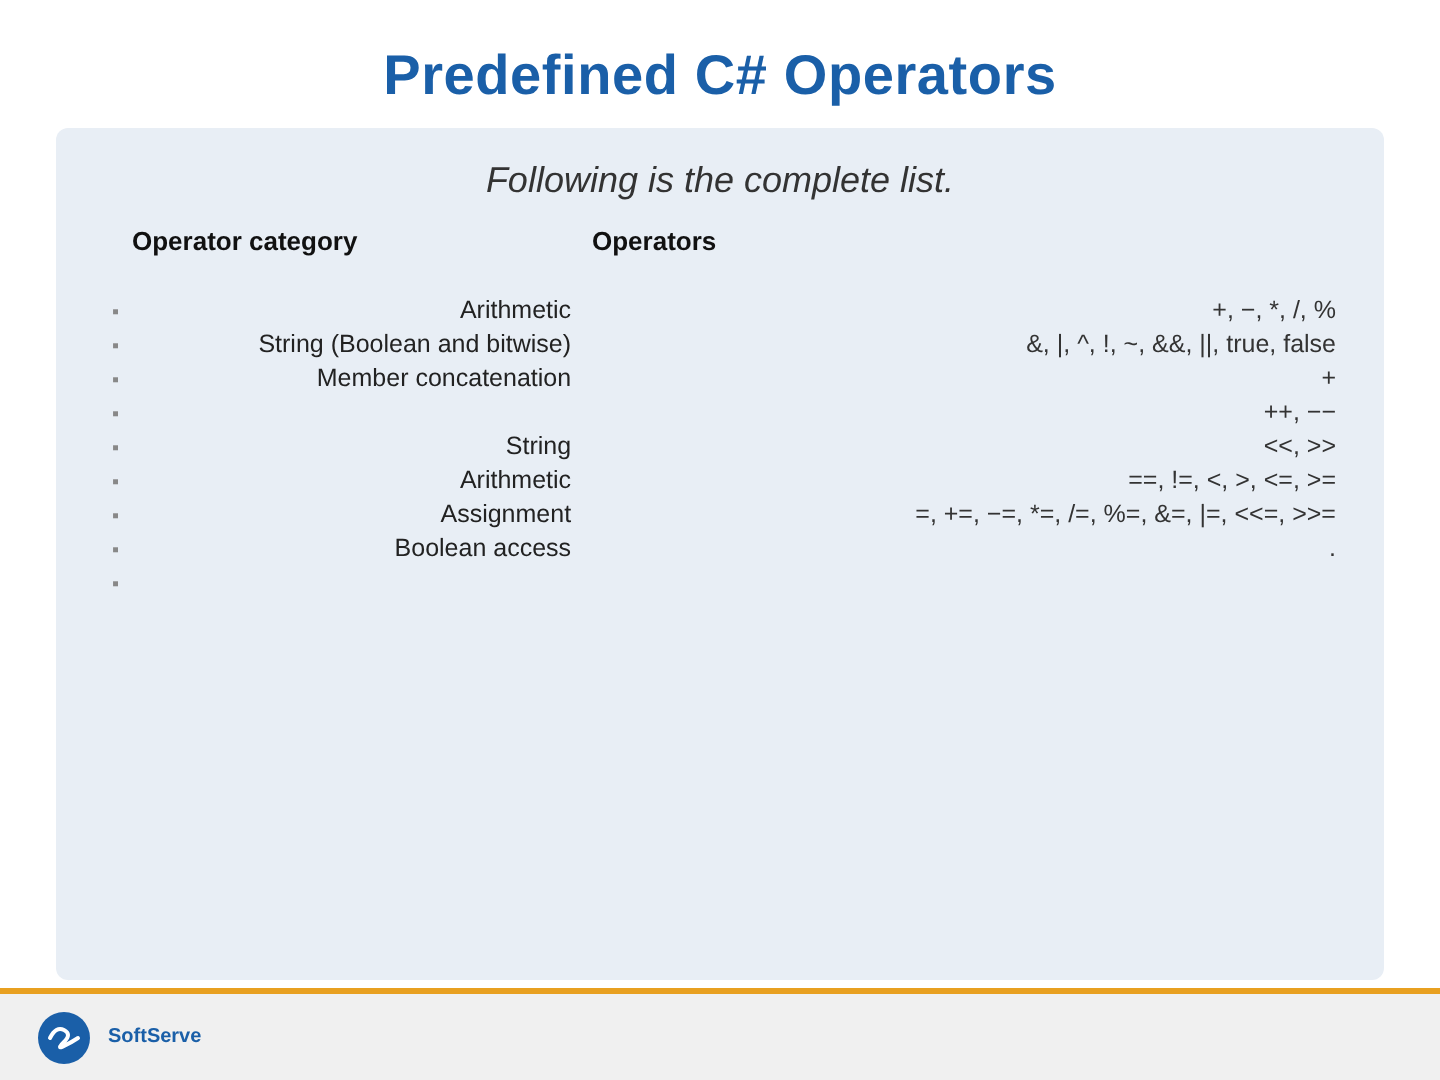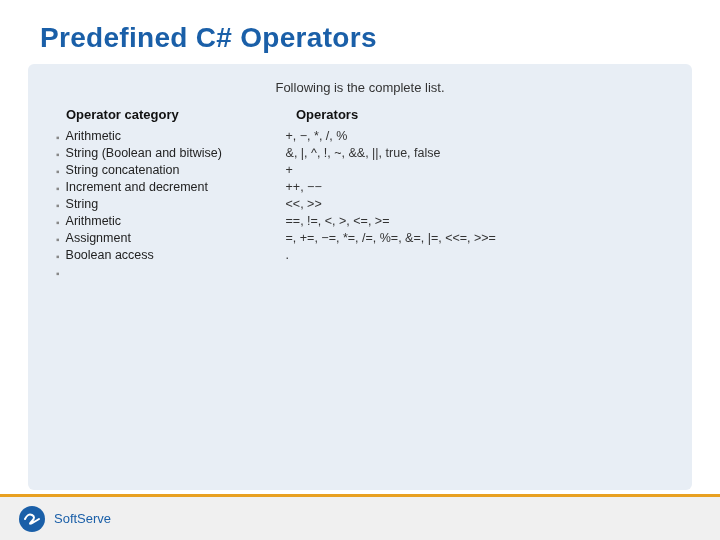--- a/index.html
+++ b/index.html
@@ -16,52 +16,53 @@
     .slide {
       width: 720px;
       height: 540px;
       background: #ffffff;
       display: flex;
       flex-direction: column;
     }
 
     .title-area {
       padding: 22px 40px 10px 40px;
-      text-align: left;
+      text-align: center;
     }
 
     .slide-title {
       font-size: 28px;
       font-weight: bold;
       color: #1a5fa8;
       letter-spacing: 0.3px;
     }
 
     .content-area {
       flex: 1;
       margin: 0 28px 50px 28px;
       background: #e8eef5;
       border-radius: 6px;
       padding: 16px 24px 16px 24px;
       position: relative;
     }
 
     .intro-text {
       text-align: center;
-      font-size: 13px;
+      font-size: 18px;
       color: #333;
       margin-bottom: 12px;
+      font-style: italic;
     }
 
     .table-header {
       display: flex;
       font-weight: bold;
       font-size: 13px;
       color: #111;
-      margin-bottom: 7px;
+      margin-bottom: 20px;
       padding-left: 14px;
     }
 
     .col-category { width: 230px; }
     .col-operators { flex: 1; }
 
     .operator-list {
       list-style: none;
       font-size: 12.5px;
       color: #222;
@@ -78,20 +79,21 @@
       color: #888;
       font-size: 10px;
       margin-right: 6px;
       margin-top: 3px;
       flex-shrink: 0;
     }
 
     .row-content {
       display: flex;
       flex: 1;
+      text-align: right;
     }
 
     .row-cat {
       width: 220px;
       flex-shrink: 0;
       color: #222;
     }
 
     .row-ops {
       flex: 1;
@@ -116,22 +118,22 @@
       align-items: center;
       gap: 8px;
     }
 
     .logo-icon {
       width: 28px;
       height: 28px;
     }
 
     .logo-text {
-      font-size: 13px;
-      font-weight: normal;
+      font-size: 10px;
+      font-weight: bold;
       color: #1a5fa8;
     }
   </style>
 </head>
 <body>
 
 <div class="slide">
 
   <div class="title-area">
     <h1 class="slide-title">Predefined C# Operators</h1>
@@ -156,28 +158,27 @@
         <li>
           <span class="bullet">▪</span>
           <div class="row-content">
             <span class="row-cat">String (Boolean and bitwise)</span>
             <span class="row-ops">&amp;, |, ^, !, ~, &amp;&amp;, ||, true, false</span>
           </div>
         </li>
         <li>
           <span class="bullet">▪</span>
           <div class="row-content">
-            <span class="row-cat">String concatenation</span>
+            <span class="row-cat">Member concatenation</span>
             <span class="row-ops">+</span>
           </div>
         </li>
         <li>
           <span class="bullet">▪</span>
           <div class="row-content">
-            <span class="row-cat">Increment and decrement</span>
             <span class="row-ops">++, −−</span>
           </div>
         </li>
         <li>
           <span class="bullet">▪</span>
           <div class="row-content">
             <span class="row-cat">String</span>
             <span class="row-ops">&lt;&lt;, &gt;&gt;</span>
           </div>
         </li>

